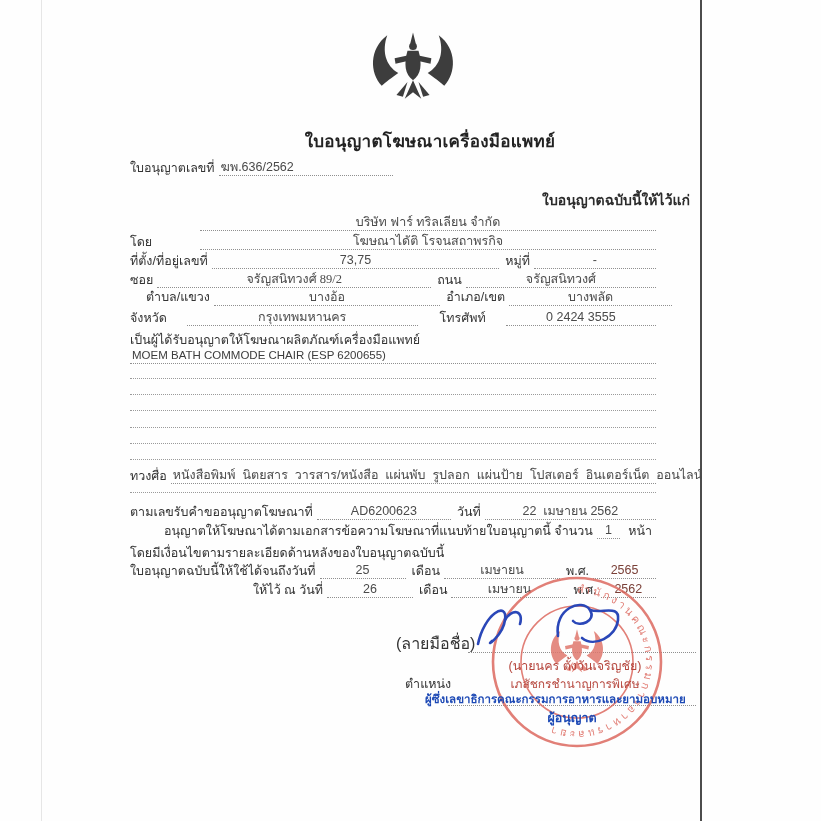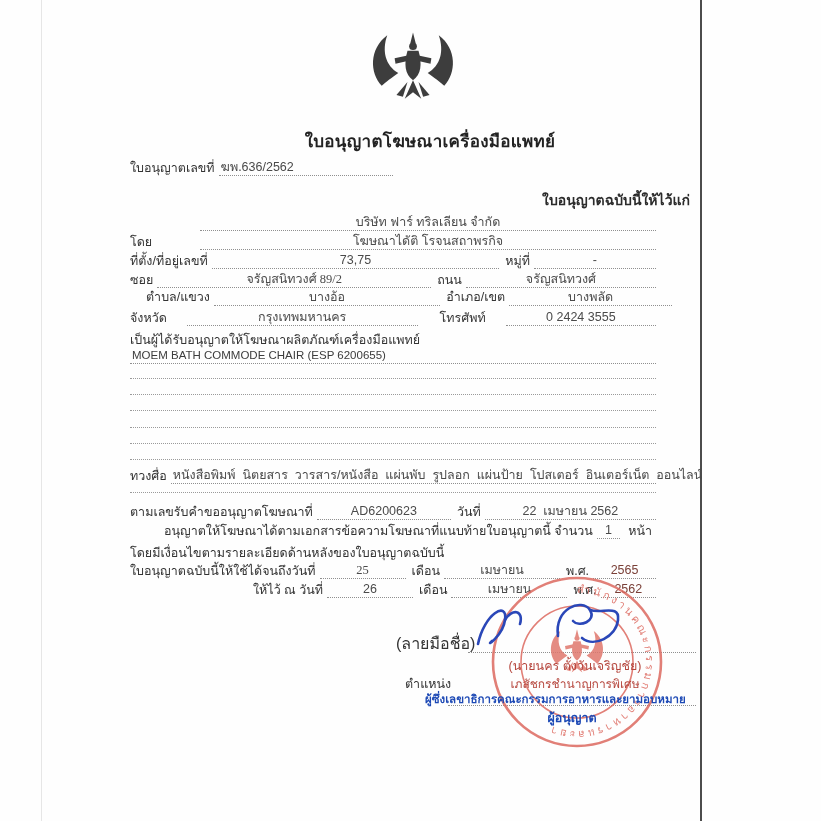--- a/index.html
+++ b/index.html
@@ -138,21 +138,21 @@
   <div class="row" style="top:521px;left:130px;width:526px;">
     <span class="lbl" style="margin-left:34px;">อนุญาตให้โฆษณาได้ตามเอกสารข้อความโฆษณาที่แนบท้ายใบอนุญาตนี้ จำนวน</span>
     <span class="fill" style="flex:1;">1</span>
     <span class="lbl" style="padding-left:8px;">หน้า</span>
   </div>
 
   <div class="plain" style="top:543px;left:130px;">โดยมีเงื่อนไขตามรายละเอียดด้านหลังของใบอนุญาตฉบับนี้</div>
 
   <div class="row" style="top:561px;left:130px;width:526px;">
     <span class="lbl">ใบอนุญาตฉบับนี้ให้ใช้ได้จนถึงวันที่</span>
-    <span class="fill" style="width:82px;font-family:Liberation Serif, serif;">25</span>
+    <span class="fill" style="width:82px;">25</span>
     <span class="lbl" style="padding-left:6px;">เดือน</span>
     <span class="fill" style="width:112px;">เมษายน</span>
     <span class="lbl" style="padding-left:6px;">พ.ศ.</span>
     <span class="fill maroon" style="flex:1;">2565</span>
   </div>
 
   <div class="row" style="top:580px;left:130px;width:526px;">
     <span class="lbl" style="margin-left:123px;">ให้ไว้ ณ วันที่</span>
     <span class="fill" style="width:82px;">26</span>
     <span class="lbl" style="padding-left:6px;">เดือน</span>

